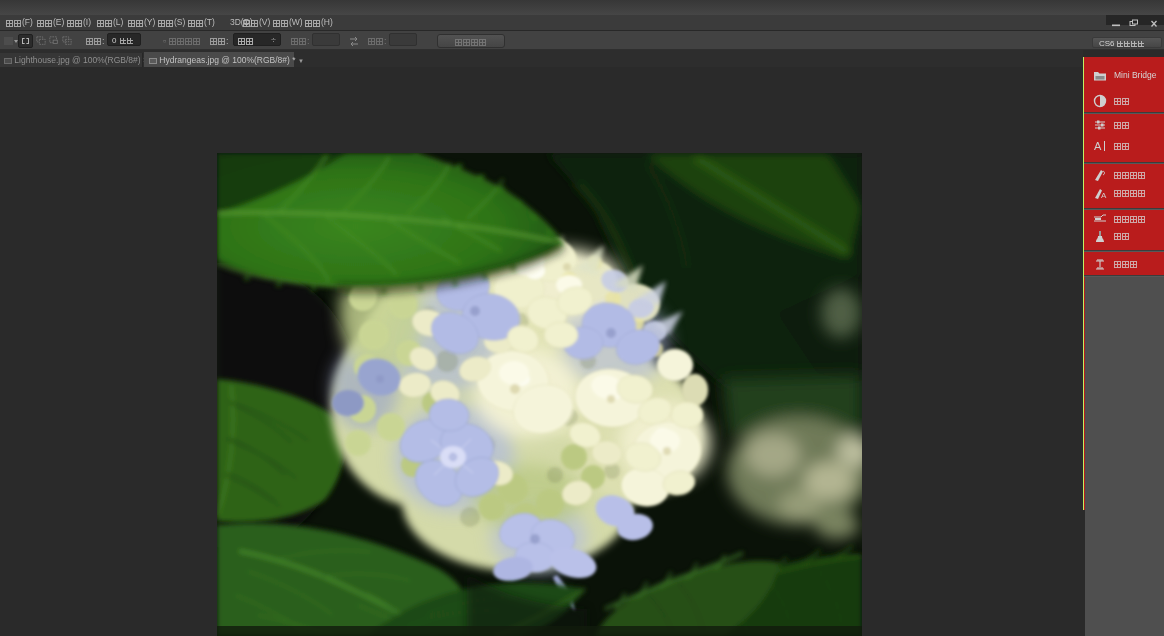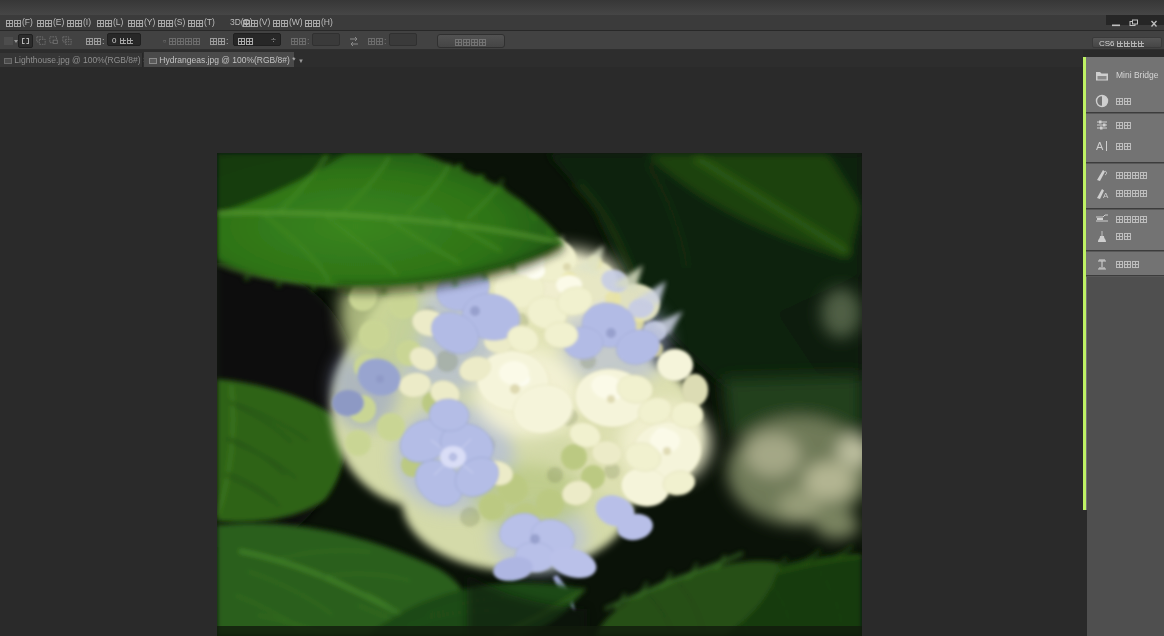--- a/index.html
+++ b/index.html
@@ -14,21 +14,21 @@
 background:repeating-linear-gradient(90deg,currentColor 0 1px,transparent 1px 3px),
 repeating-linear-gradient(0deg,currentColor 0 1px,transparent 1px 3px);}
 #titlebar{left:0;top:0;width:1164px;height:15px;background:linear-gradient(#373737,#464646)}
 #menubar{left:0;top:15px;width:1164px;height:16px;background:#3b3b3b;border-bottom:1px solid #282828;color:#bebebe;font-size:9px}
 .mi{position:absolute;top:3px;color:#c6c6c6}
 .mi i{font-style:normal;font-size:8.5px;position:relative;top:-1px;color:#bdbdbd}
 #winbtns{left:1106px;top:15px;width:58px;height:10px;background:#262626;color:#c4c4c4}
 #optbar{left:0;top:31px;width:1164px;height:19px;background:#424242;border-bottom:1px solid #2f2f2f}
 #tabrow{left:0;top:50px;width:1083px;height:17px;background:#2d2d2d}
 #canvas{left:0;top:67px;width:1083px;height:569px;background:#2a2a2a}
-#rpanel{left:1083px;top:57px;width:81px;height:453px;background:#737373;border-left:3px solid #bef264}
+#rpanel{left:1083px;top:57px;width:81px;height:453px;background:#b91c1c;border-left:1px solid #bef264}
 .prow{position:absolute;left:8px;width:72px;height:17px;color:#dadada;font-size:9px}
 .prow .ic{position:absolute;left:1px;top:1px;width:14px;height:14px}
 .prow .lb{position:absolute;left:22px;top:3px;white-space:nowrap;color:#d6d6d6}
 .psep{position:absolute;left:0;width:80px;height:2px;background:linear-gradient(#3c3c3c 50%,#585858 50%)}
 .inbox{position:absolute;background:#272727;border:1px solid #1f1f1f;border-radius:2px;height:13px;top:2px}
 .gray{color:#787878}
 </style>
 </head>
 <body>
 <div class="abs" id="titlebar"></div>

